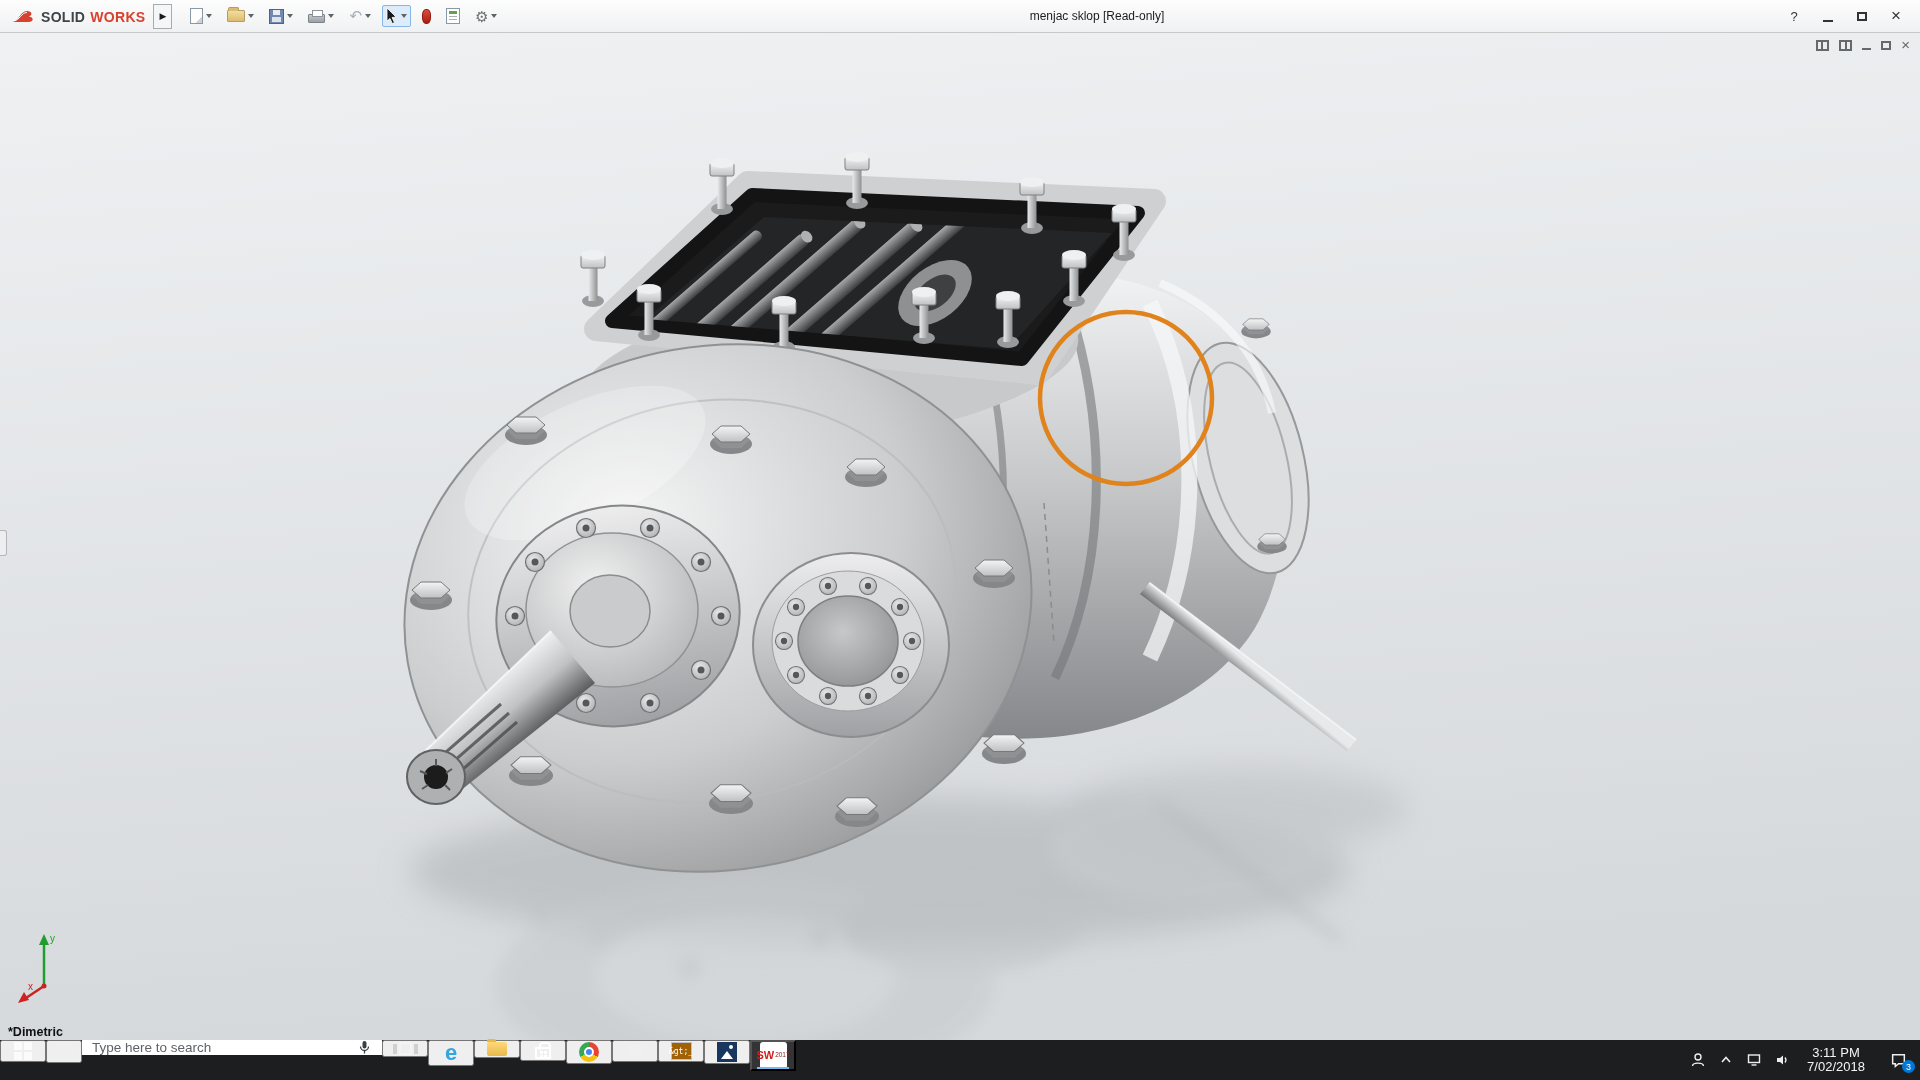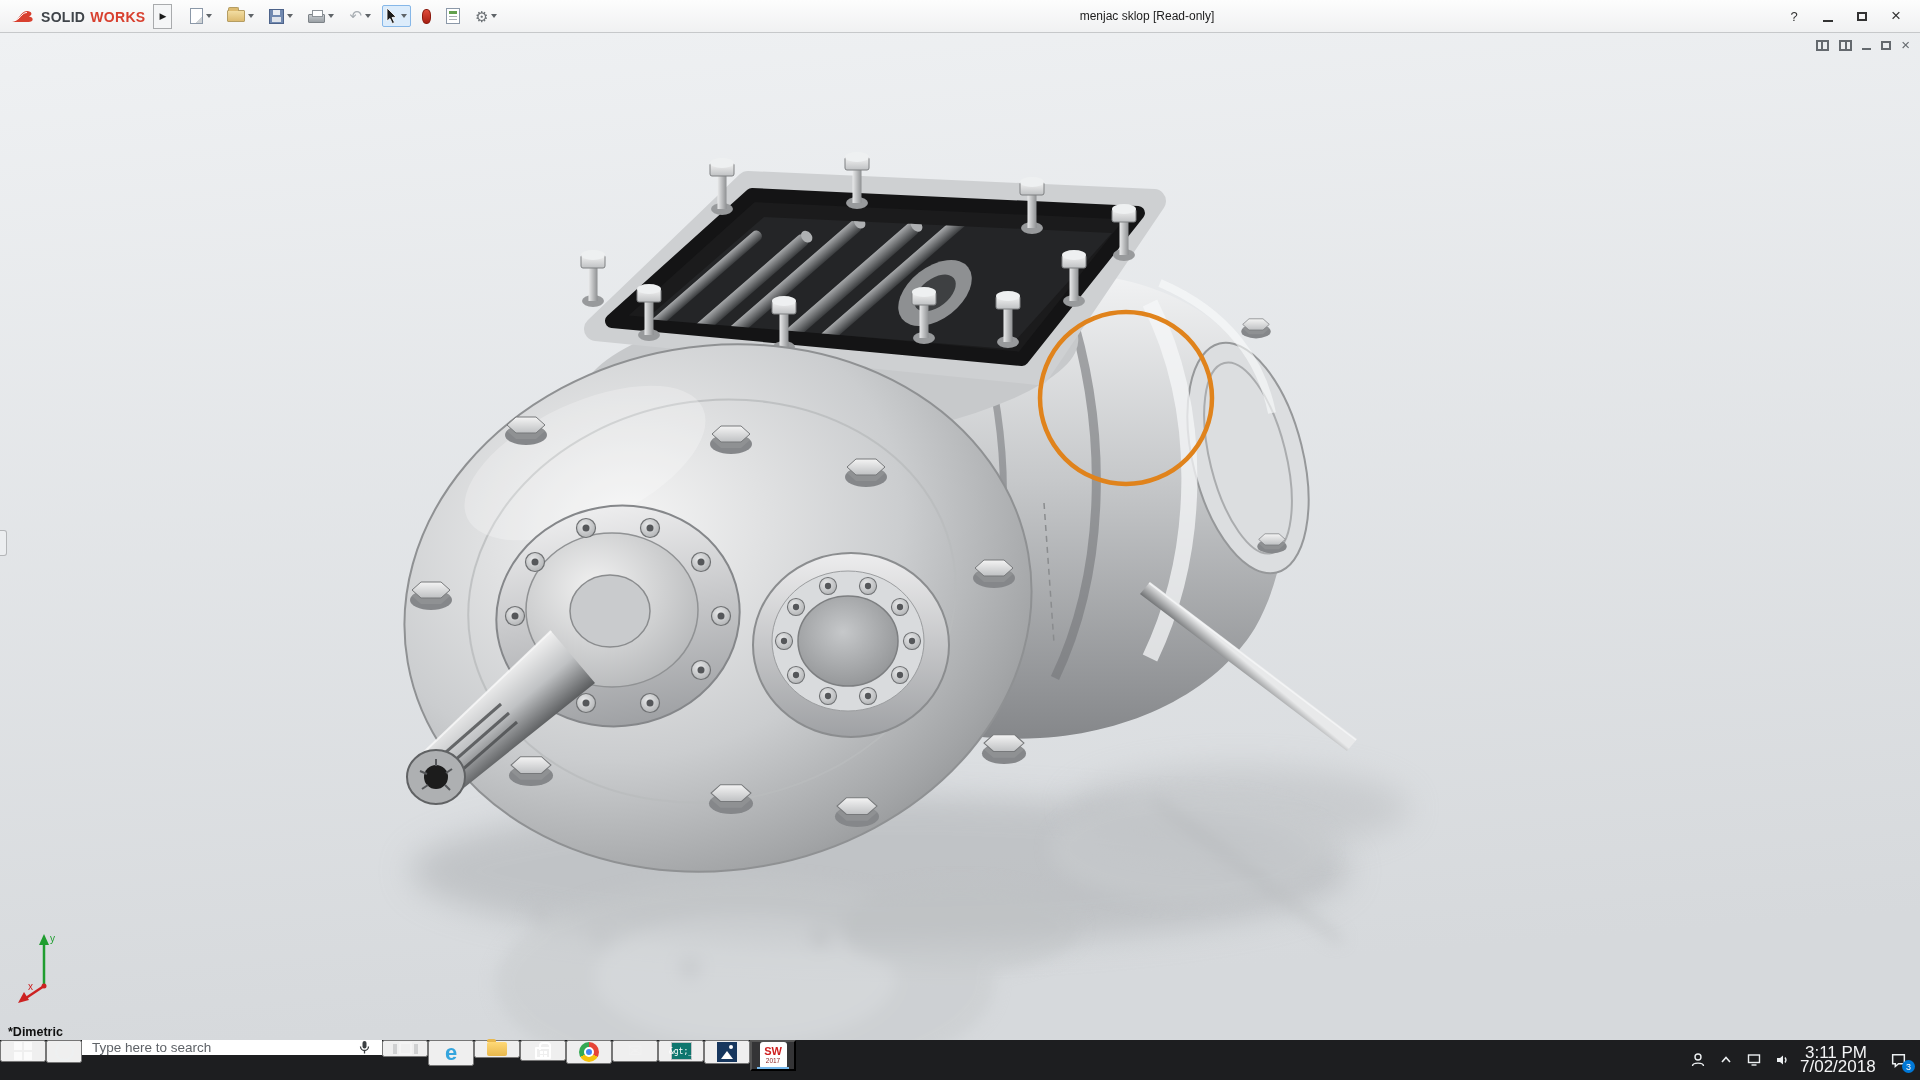--- a/index.html
+++ b/index.html
@@ -23,21 +23,21 @@
   .ic-save::before{content:"";position:absolute;top:0;left:3px;width:7px;height:5px;background:#e9edf3}
   .ic-save::after{content:"";position:absolute;bottom:1px;left:2px;width:9px;height:5px;background:#dfe4eb}
   .ic-print{width:17px;height:9px;background:linear-gradient(#c6cacd,#9aa0a5);border:1px solid #7d8388;border-radius:1px;margin-top:5px;position:relative}
   .ic-print::before{content:"";position:absolute;top:-5px;left:3px;width:9px;height:5px;background:#fff;border:1px solid #8d9398}
   .ic-undo{font-size:15px;color:#a7adb2;line-height:14px}
   .ic-red{width:9px;height:15px;background:linear-gradient(#e04b3a,#a81f12);border:1px solid #8c1a0e;border-radius:4px/6px}
   .ic-sheet{width:14px;height:16px;background:#fff;border:1px solid #8b98a8;position:relative}
   .ic-sheet::before{content:"";position:absolute;top:2px;left:2px;right:2px;height:3px;background:#63a14e}
   .ic-sheet::after{content:"";position:absolute;top:7px;left:2px;right:2px;height:6px;background:repeating-linear-gradient(#aab0b6 0 1px,transparent 1px 3px)}
   .ic-gear{font-size:15px;color:#6d7276;line-height:15px}
-  .doc-title{position:absolute;left:1147px;transform:translateX(-50%);font-size:12px;color:#1d1d1d;white-space:nowrap}
+  .doc-title{position:absolute;left:1097px;transform:translateX(-50%);font-size:12px;color:#1d1d1d;white-space:nowrap}
   .win-controls{margin-left:auto;display:flex;align-items:center;gap:6px;padding-right:10px}
   .wc{width:28px;height:24px;display:flex;align-items:center;justify-content:center;font-size:13px;color:#333}
   .min-shape{width:10px;height:2px;background:#333;margin-top:9px}
   .max-shape{width:10px;height:9px;border:2px solid #333}
   .wc.close{font-size:17px}
 
   
   .viewport{position:absolute;top:33px;left:0;right:0;bottom:40px;overflow:hidden;background:#e4e7ea}
   svg.model{position:absolute;left:0;top:0}
   .doc-controls{position:absolute;top:4px;right:10px;display:flex;gap:10px;align-items:center;height:16px;z-index:3}
@@ -68,30 +68,30 @@
   .ic-taskview .m{width:13px;height:13px;border:2px solid #f4f4f4}
   .ic-edge{font-size:22px;font-weight:bold;color:#35a5dd;line-height:22px}
   .ic-folder{width:20px;height:14px;background:linear-gradient(#ffd977,#e8b84d);border-radius:2px;position:relative}
   .ic-folder::before{content:"";position:absolute;top:-3px;left:0;width:9px;height:3px;background:#e8b84d;border-radius:2px 2px 0 0}
   .ic-store{width:16px;height:12px;border:2px solid #fff;border-radius:1px;position:relative;margin-top:5px}
   .ic-store::before{content:"";position:absolute;top:-7px;left:2px;width:8px;height:6px;border:2px solid #fff;border-bottom:none;border-radius:4px 4px 0 0}
   .ic-store::after{content:"";position:absolute;left:2.5px;top:1.5px;width:3px;height:3px;background:#fff;box-shadow:4px 0 #fff,0 4px #fff,4px 4px #fff}
   .ic-chrome{width:20px;height:20px;border-radius:50%;background:conic-gradient(#e64436 0 120deg,#f4c20d 120deg 240deg,#34a853 240deg 360deg);position:relative}
   .ic-chrome::after{content:"";position:absolute;inset:5px;background:#4285f4;border:2px solid #fff;border-radius:50%}
   .ic-mail{font-size:18px;color:#f1f1f1;line-height:18px}
-  .ic-cmd{width:21px;height:18px;background:#0f766e;border:1px solid #bfc1c3;color:#fff;font-size:8px;font-family:"DejaVu Sans Mono",monospace;display:flex;align-items:center;justify-content:center}
+  .ic-cmd{width:21px;height:18px;background:#a16207;border:1px solid #bfc1c3;color:#fff;font-size:8px;font-family:"DejaVu Sans Mono",monospace;display:flex;align-items:center;justify-content:center}
   .ic-photos{width:20px;height:20px;background:#17375e;display:flex;align-items:flex-end;justify-content:center;position:relative}
   .ic-photos::before{content:"";position:absolute;top:3px;right:4px;width:4px;height:4px;border-radius:50%;background:#fff}
   .ic-photos::after{content:"";width:0;height:0;border-left:6px solid transparent;border-right:6px solid transparent;border-bottom:8px solid #fff;margin-bottom:3px}
-  .ic-sw{width:27px;height:27px;background:#fff;border-radius:3px;display:flex;flex-direction:column;align-items:center;justify-content:center;line-height:1;gap:1px}
+  .ic-sw{width:27px;height:27px;background:#fff;border-radius:3px;display:flex;flex-direction:row;align-items:center;justify-content:center;line-height:1;gap:1px}
   .sw1{color:#cf1f1f;font-weight:bold;font-size:11px}
   .sw2{color:#8a2020;font-size:6.5px}
   .tray{margin-left:auto;display:flex;align-items:center;flex:0 0 auto}
   .tray-icn{width:28px;height:40px;display:flex;align-items:center;justify-content:center}
-  .clock{width:80px;text-align:center;color:#f3f4f5;font-size:17px;line-height:14px;padding:0 4px}
+  .clock{width:80px;text-align:center;color:#f3f4f5;font-size:13px;line-height:14px;padding:0 4px}
   .action{position:relative;width:44px;height:40px;display:flex;align-items:center;justify-content:center}
   .badge{position:absolute;right:5px;bottom:7px;min-width:13px;height:13px;border-radius:50%;background:#0078d7;color:#fff;font-size:9px;display:flex;align-items:center;justify-content:center;padding:0 2px}
 </style>
 </head>
 <body>
 
 <div>
 
   <header class="titlebar">
     <div class="brand">

